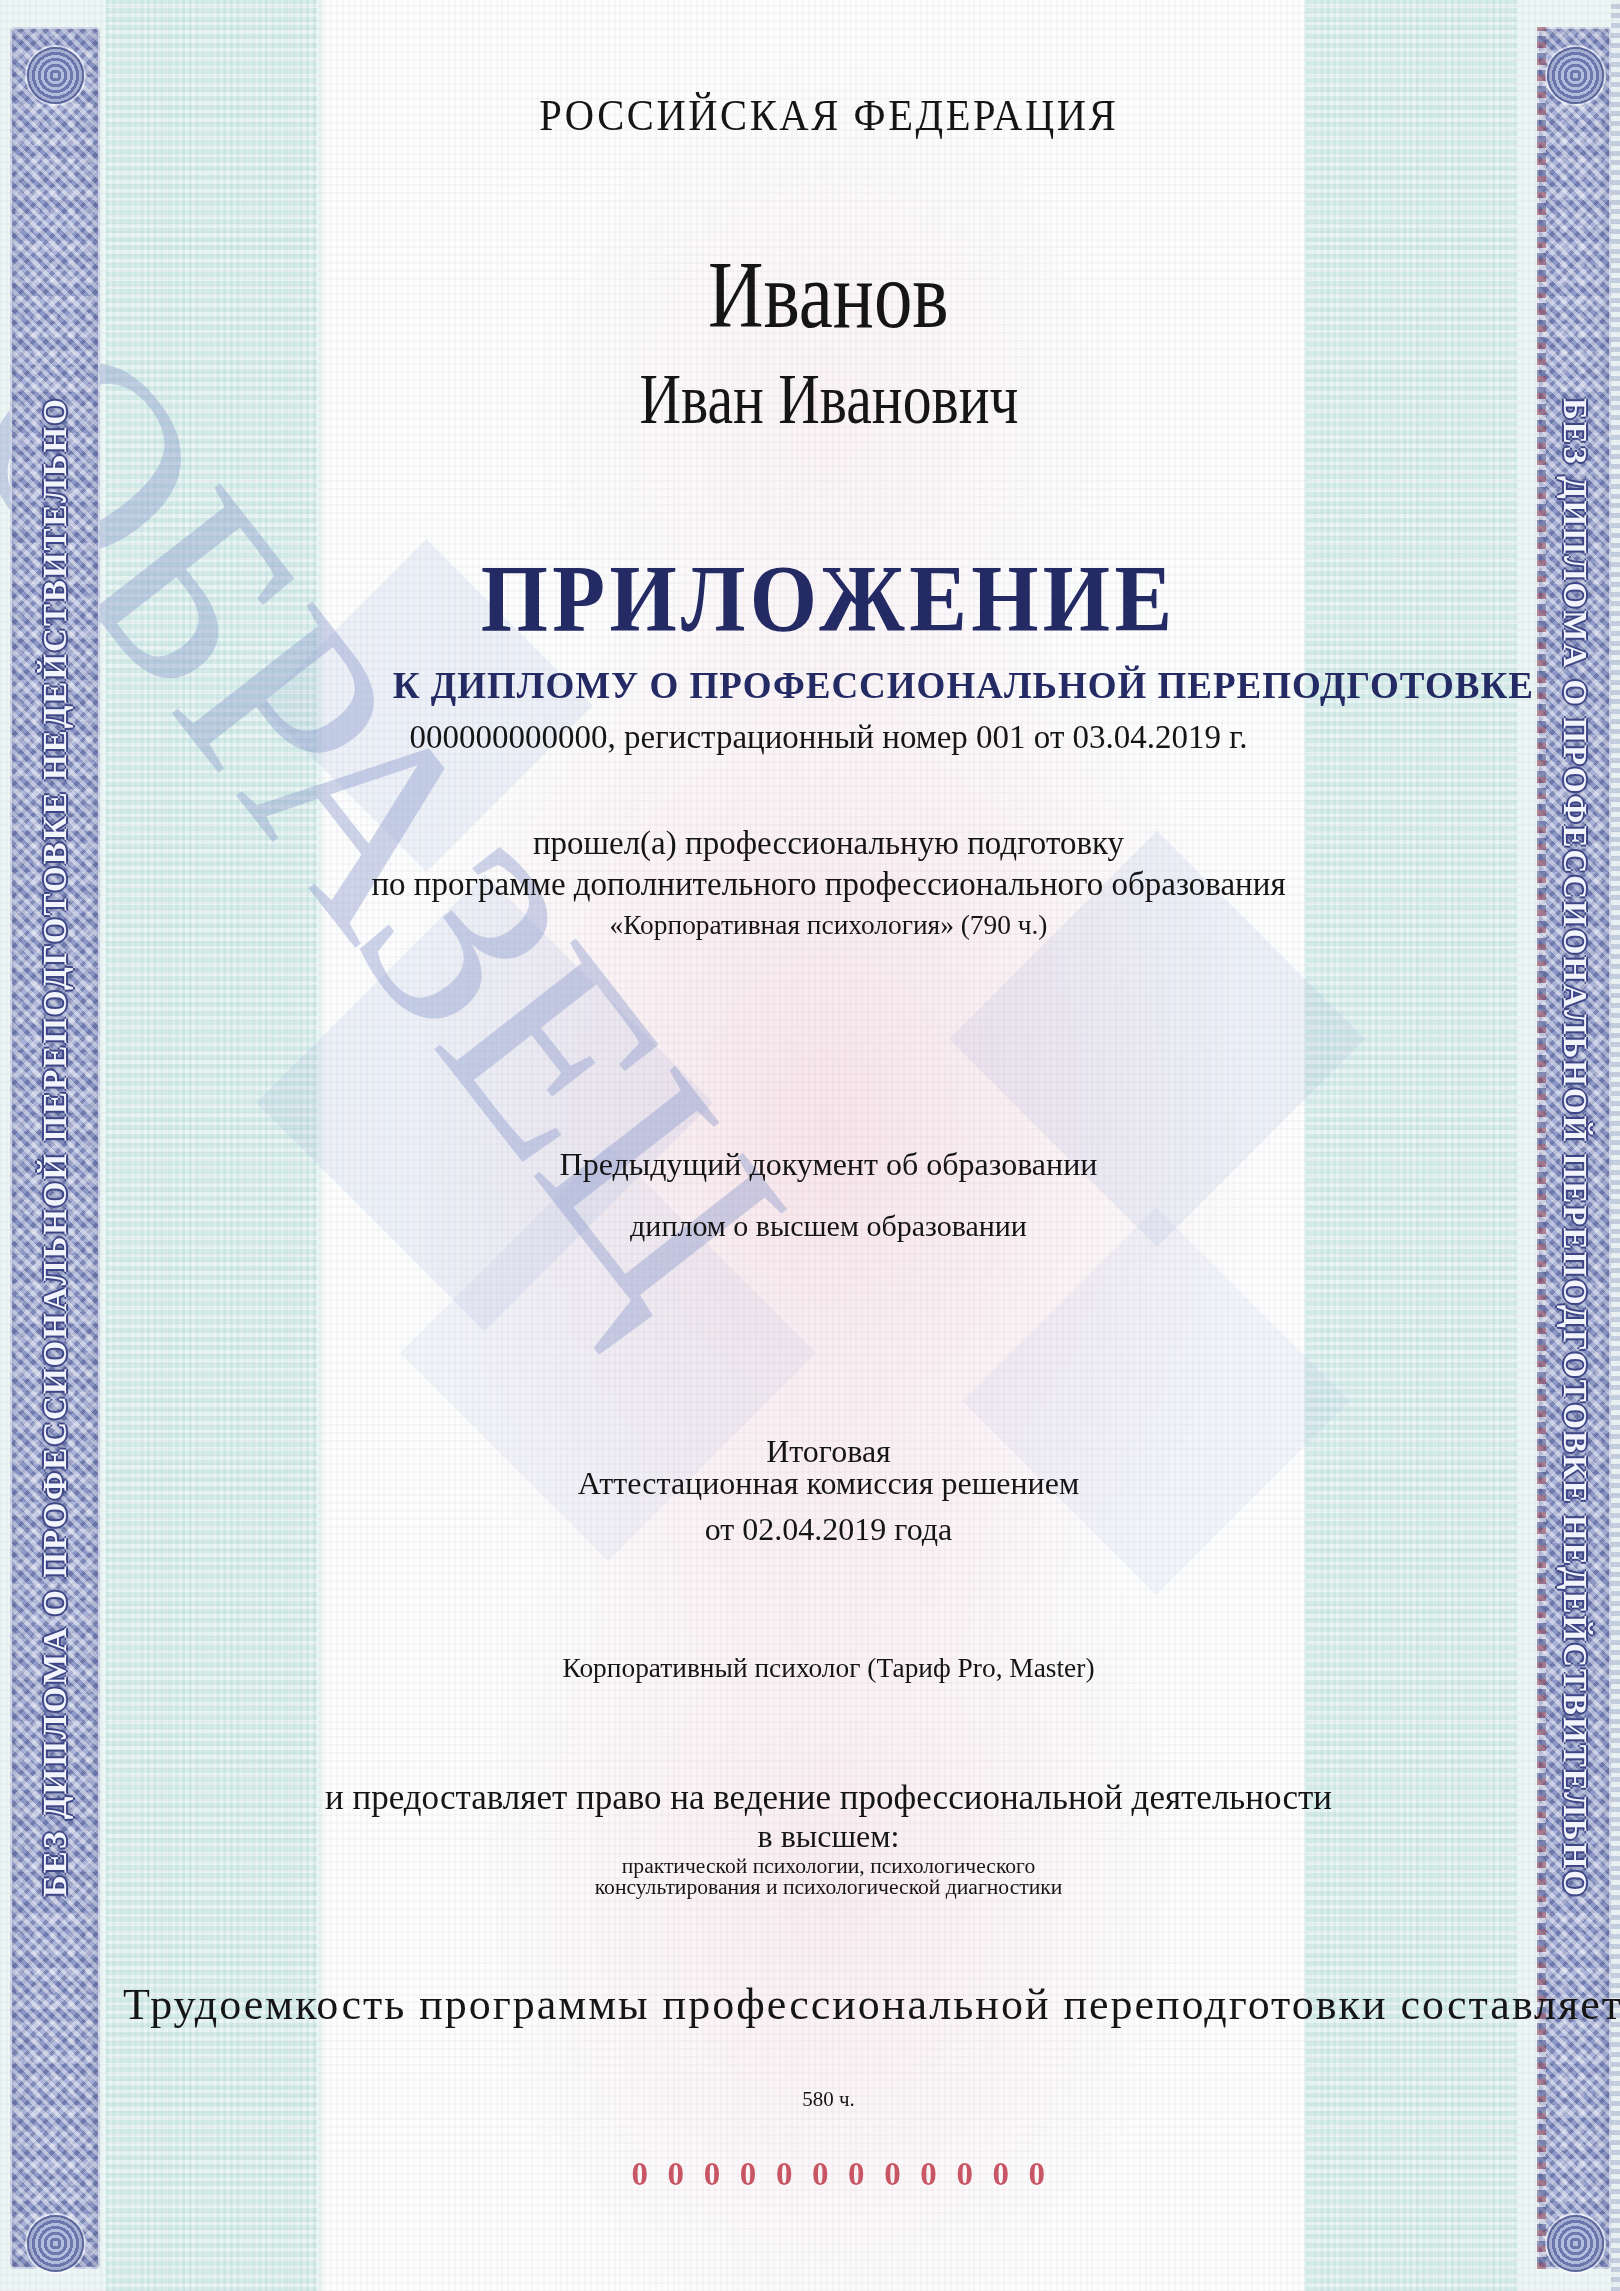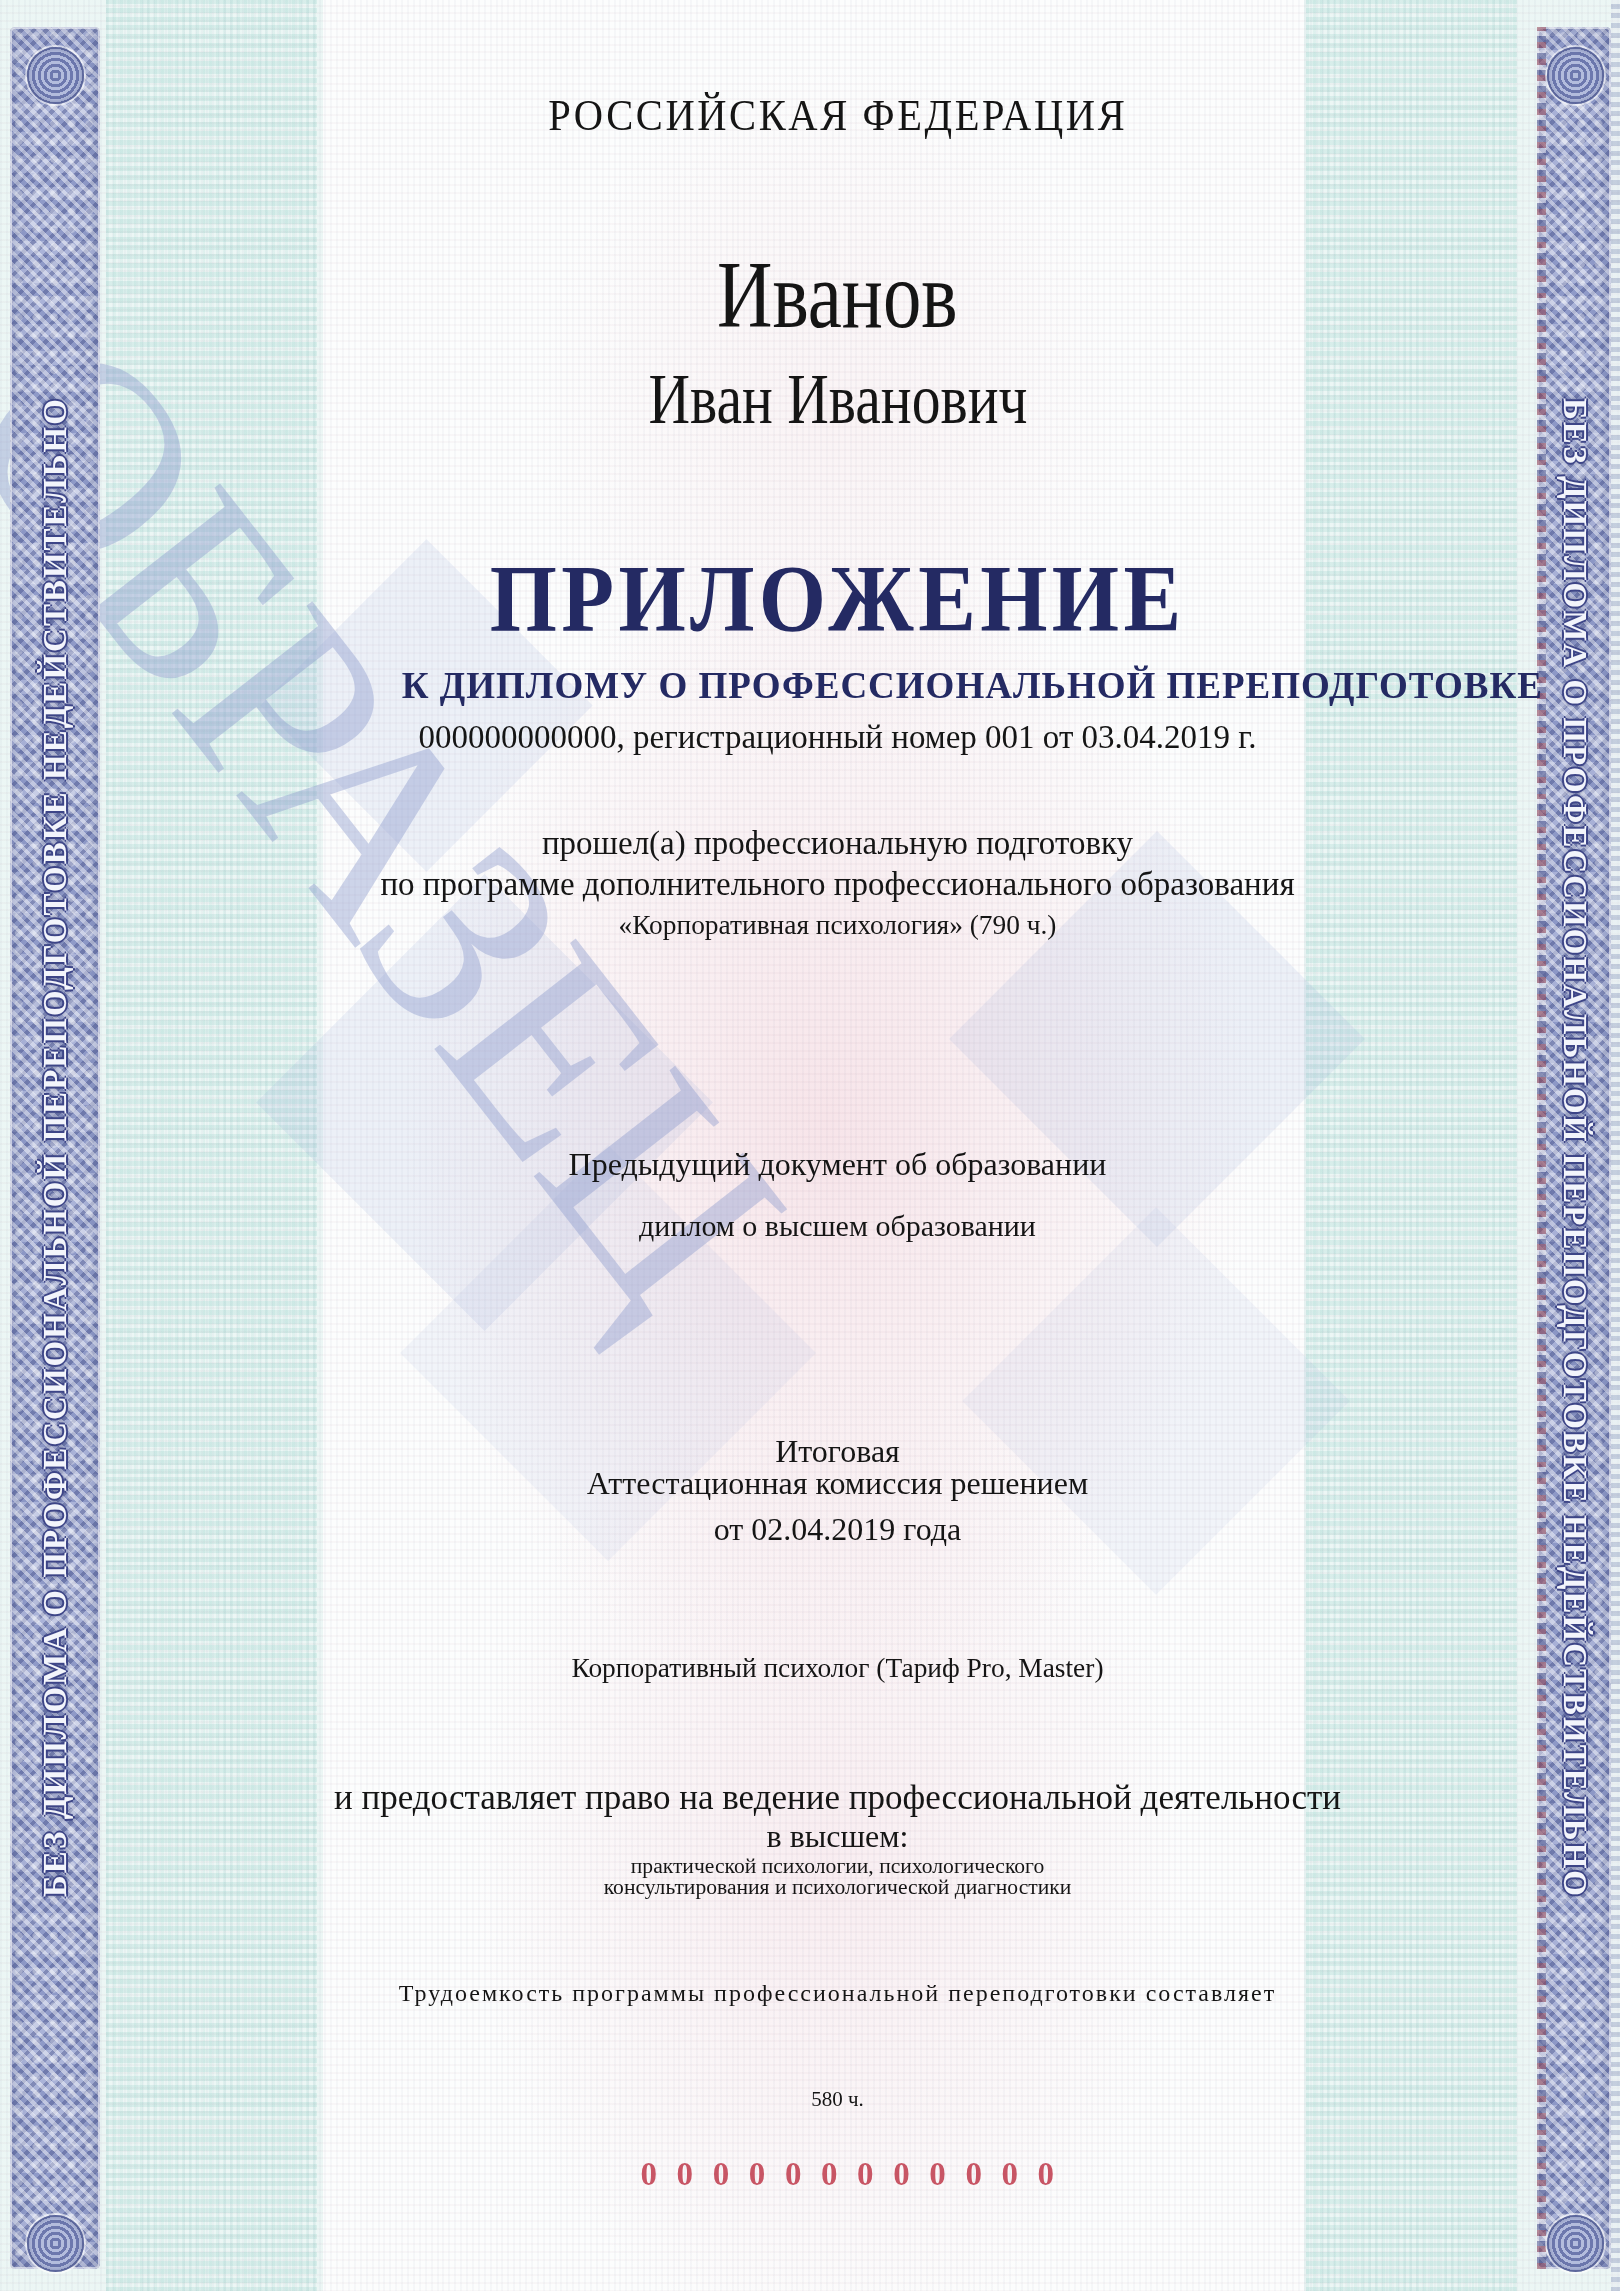--- a/index.html
+++ b/index.html
@@ -69,21 +69,21 @@
     color:rgba(140,155,205,.42);
     transform:rotate(52deg); transform-origin:left top;
   }
   .diamond{position:absolute; z-index:1; background:rgba(150,165,212,.15); transform:rotate(45deg); pointer-events:none;}
   .d0{left:309px; top:588px;  width:235px; height:235px;}
   .d1{left:323px; top:941px;  width:323px; height:323px;}
   .d2{left:461px; top:1206px; width:294px; height:294px; background:rgba(150,165,212,.10);}
   .d3{left:1010px;top:892px;  width:294px; height:294px;}
   .d4{left:1019px;top:1264px; width:274px; height:274px; background:rgba(150,165,212,.10);}
   
-  .content{position:absolute; left:132px; top:0; width:1411px; height:100%; z-index:6;}
+  .content{position:absolute; left:123px; top:0; width:1411px; height:100%; z-index:6;}
   .line{position:absolute; left:0; width:100%; text-align:center; line-height:1.12; white-space:nowrap;}
   .cond{display:inline-block; transform:scaleX(.80); transform-origin:50% 50%;}
   .cond9{display:inline-block; transform:scaleX(.90); transform-origin:50% 50%;}
   .country {top:90px;  font-size:45px; letter-spacing:2.9px;}
   .lname   {top:241px; font-size:96px;}
   .fname   {top:359px; font-size:72px;}
   .doctitle{top:545px; font-size:96px; font-weight:bold; color:#242a63; letter-spacing:4.9px;}
   .subtitle{top:665px; font-size:37px; font-weight:bold; color:#242a63; letter-spacing:1px;text-align:right;}
   .regline {top:719px; font-size:33px;}
   .t1      {top:825px; font-size:33px;}
@@ -93,21 +93,21 @@
   .prevval {top:1209px;font-size:30px;}
   .c1      {top:1434px;font-size:32px;}
   .c2      {top:1466px;font-size:32px;}
   .c3      {top:1512px;font-size:32px;}
   .c4      {top:1590px;font-size:32px;}
   .qual    {top:1653px;font-size:27.4px;}
   .r1      {top:1778px;font-size:35px;}
   .r2      {top:1819px;font-size:32px;}
   .r3      {top:1854px;font-size:21.6px;}
   .r4      {top:1875px;font-size:21.6px;}
-  .wl      {top:1980px;font-size:24px; letter-spacing:2px;}
+  .wl      {top:1980px;font-size:44px; letter-spacing:2px;}
   .hours   {top:2088px;font-size:21px;}
   .serial  {top:2156px;font-size:33px; font-weight:bold; color:#c03a4c; letter-spacing:19.6px; padding-left:19.6px; opacity:.85;}
 </style>
 </head>
 <body>
 
 <div class="page">
 
   <div class="texture"></div>
   <div class="teal-col left"></div>

